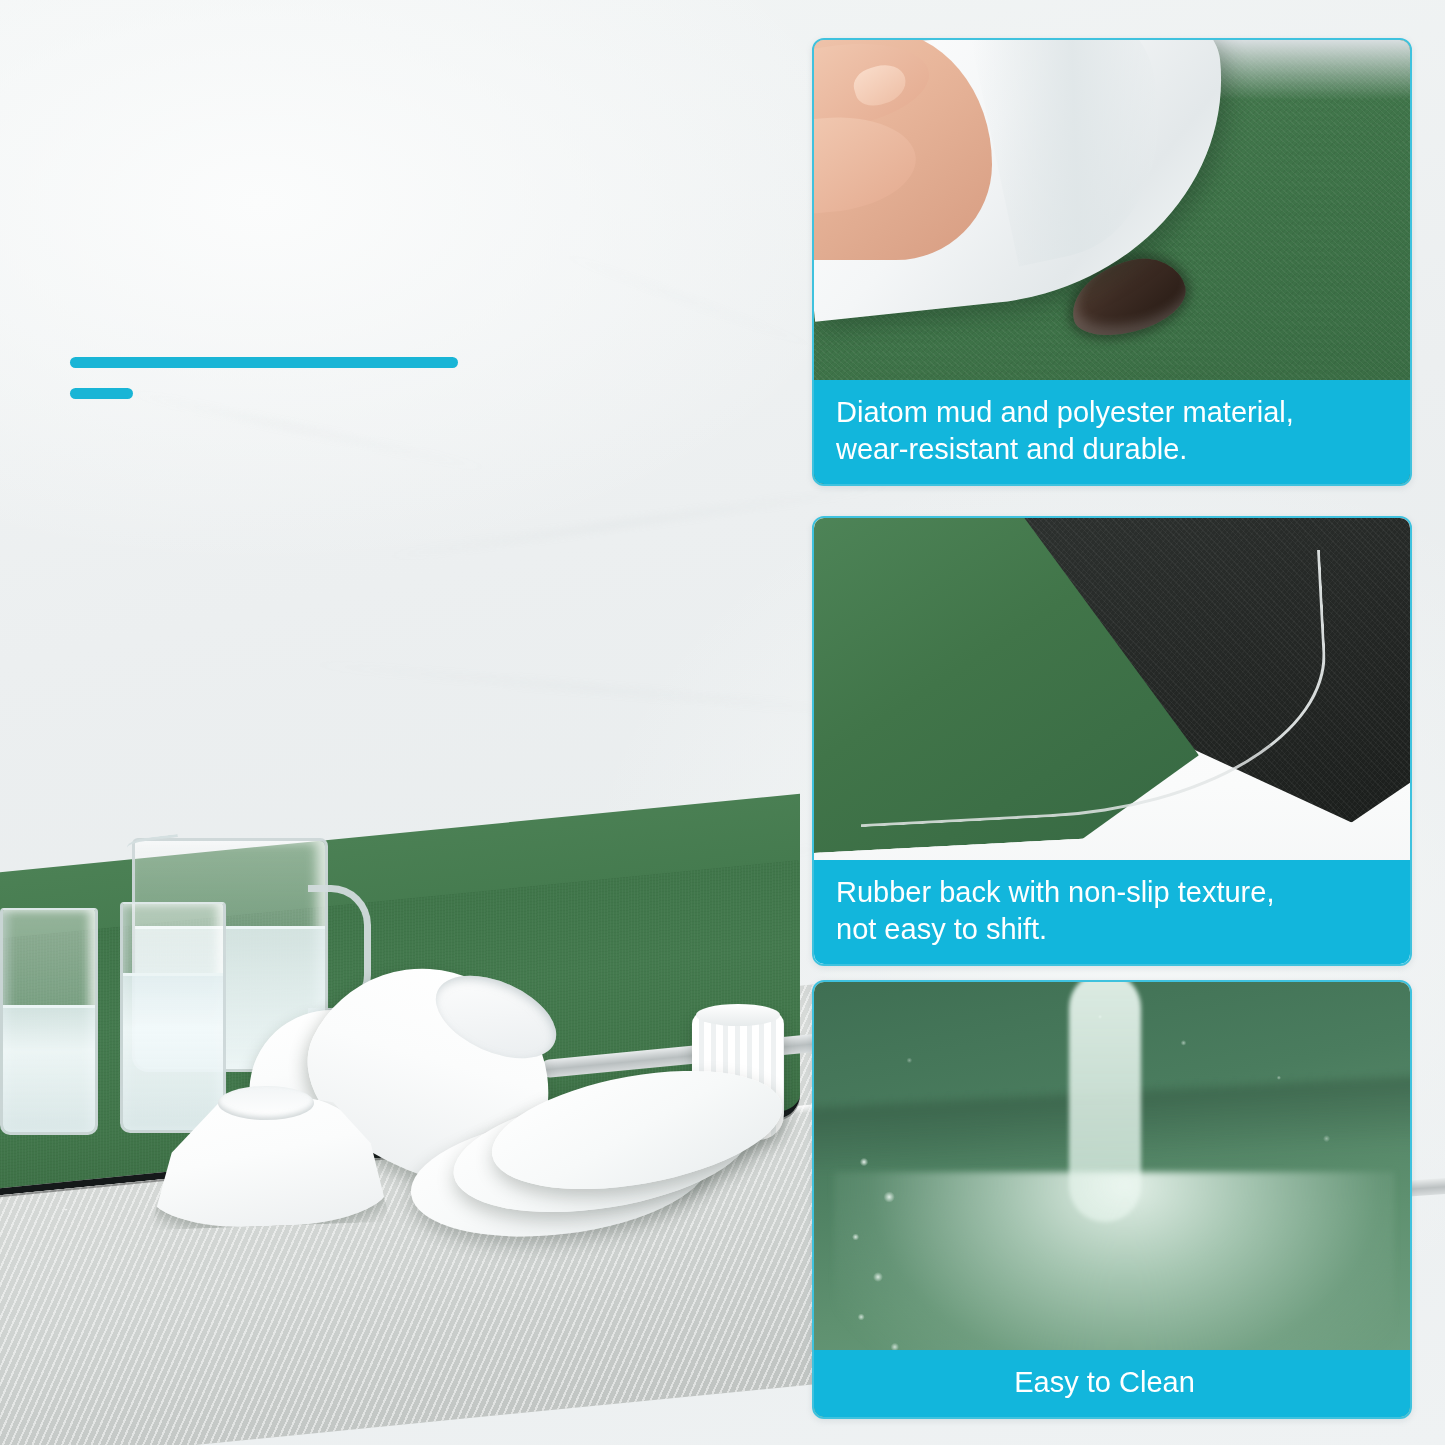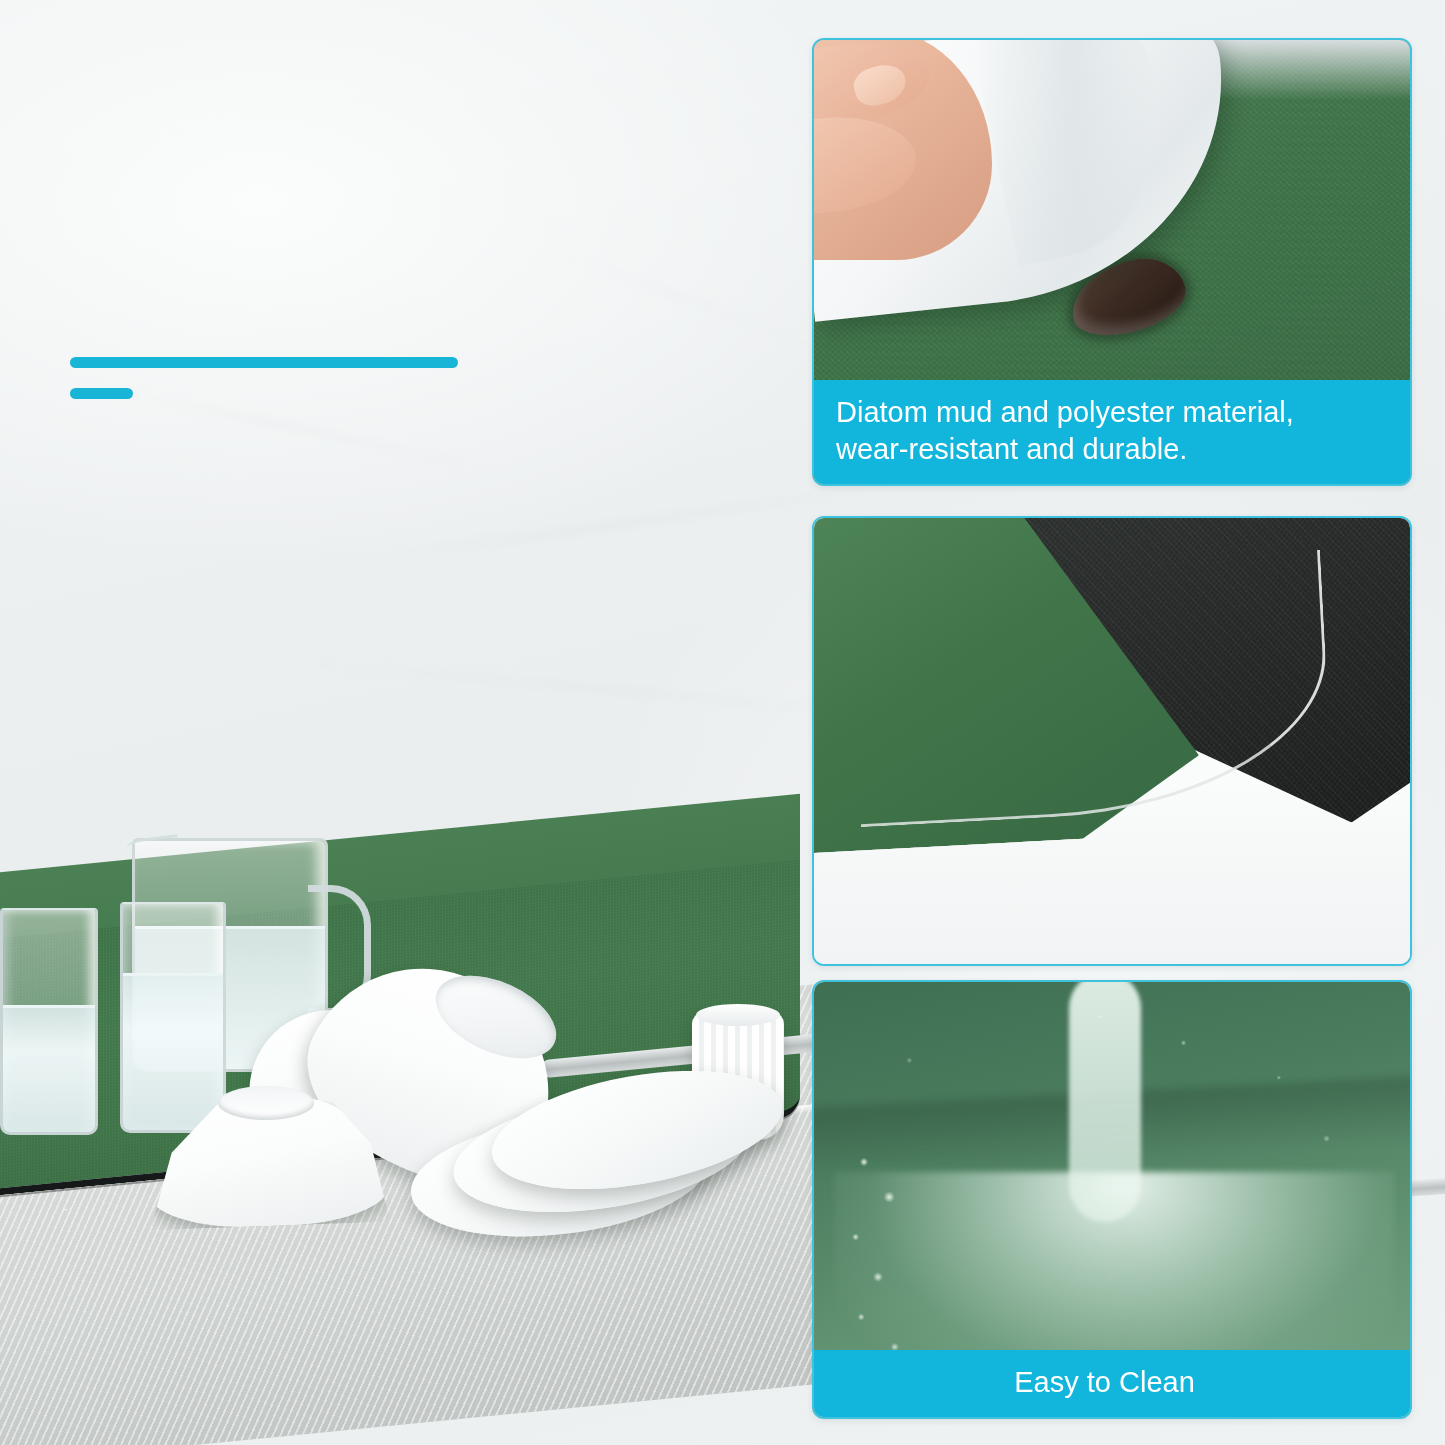--- a/index.html
+++ b/index.html
@@ -507,20 +507,22 @@
       <div class="caption">Diatom mud and polyester material,
 wear-resistant and durable.</div>
     </div>
   </div>
 
   <div class="card card-2">
     <div class="photo p2">
       <div class="p2-black"></div>
       <div class="p2-green"></div>
       <div class="p2-edge"></div>
+      <div class="caption">Rubber back with non-slip texture,
+not easy to shift.</div>
     </div>
   </div>
 
   <div class="card card-3">
     <div class="photo p3">
       <div class="p3-ridge"></div>
       <div class="p3-stream"></div>
       <div class="p3-splash"></div>
       <div class="p3-bubbles"></div>
       <div class="p3-drops"></div>

